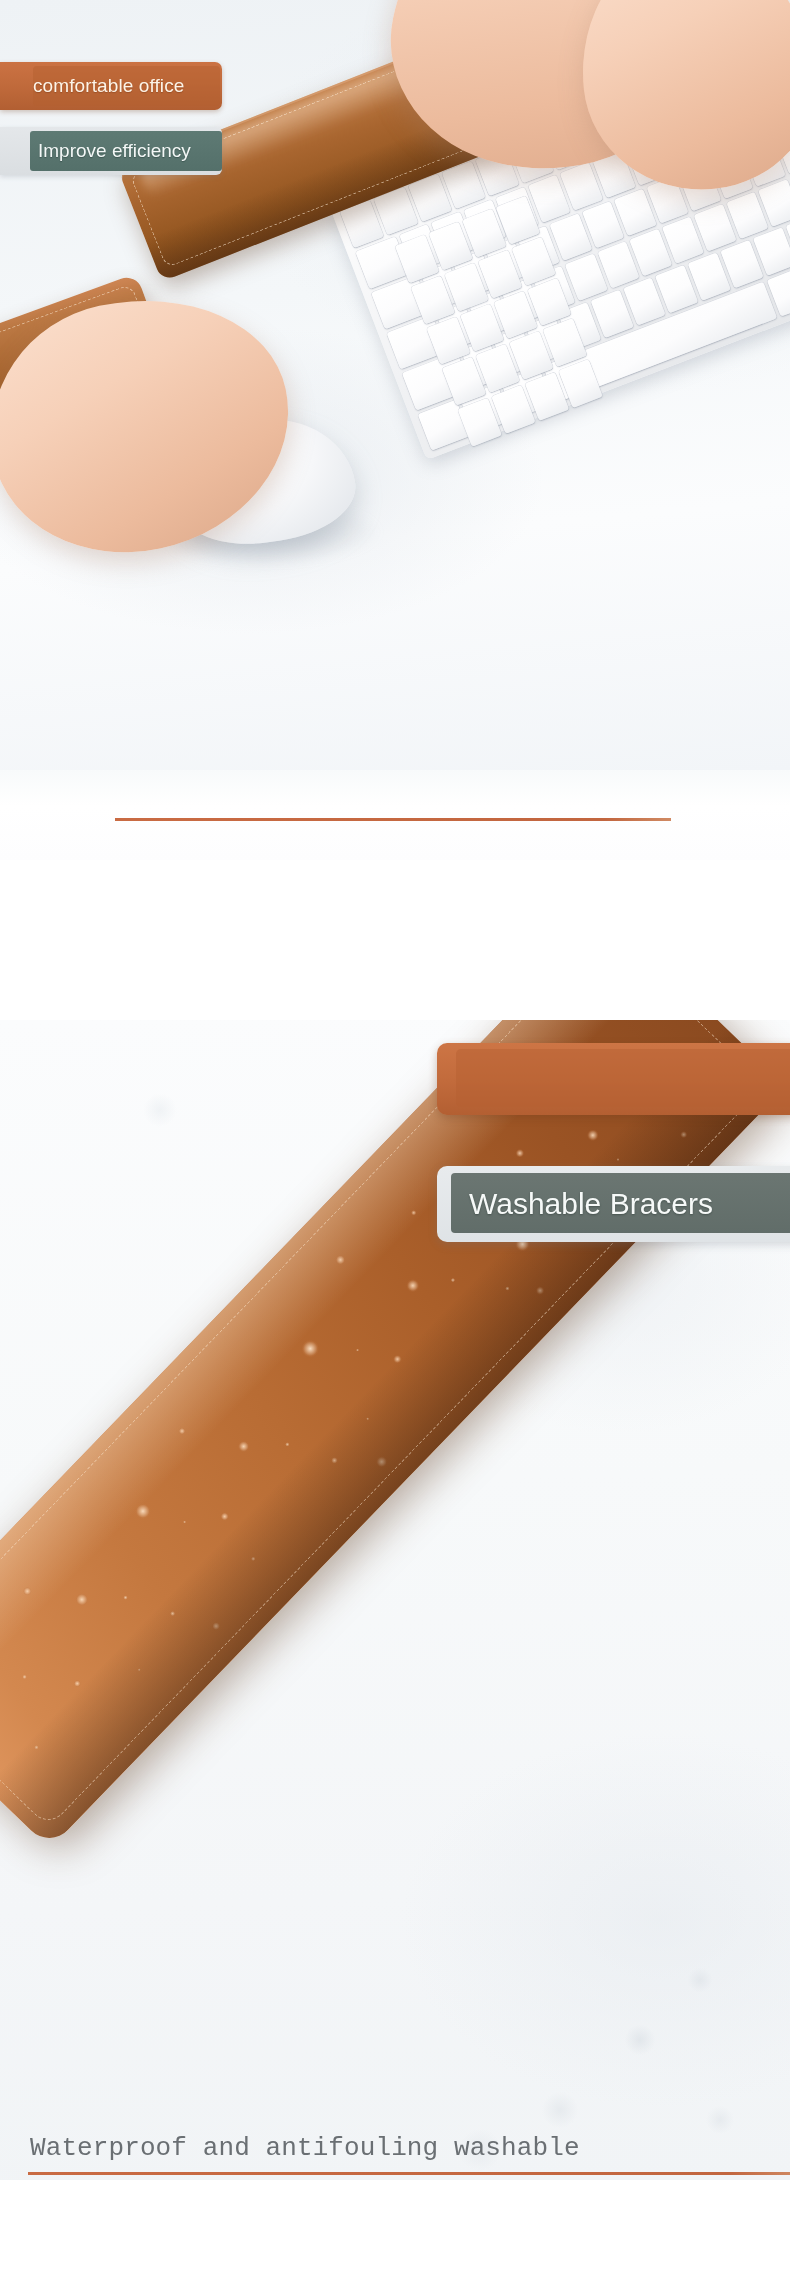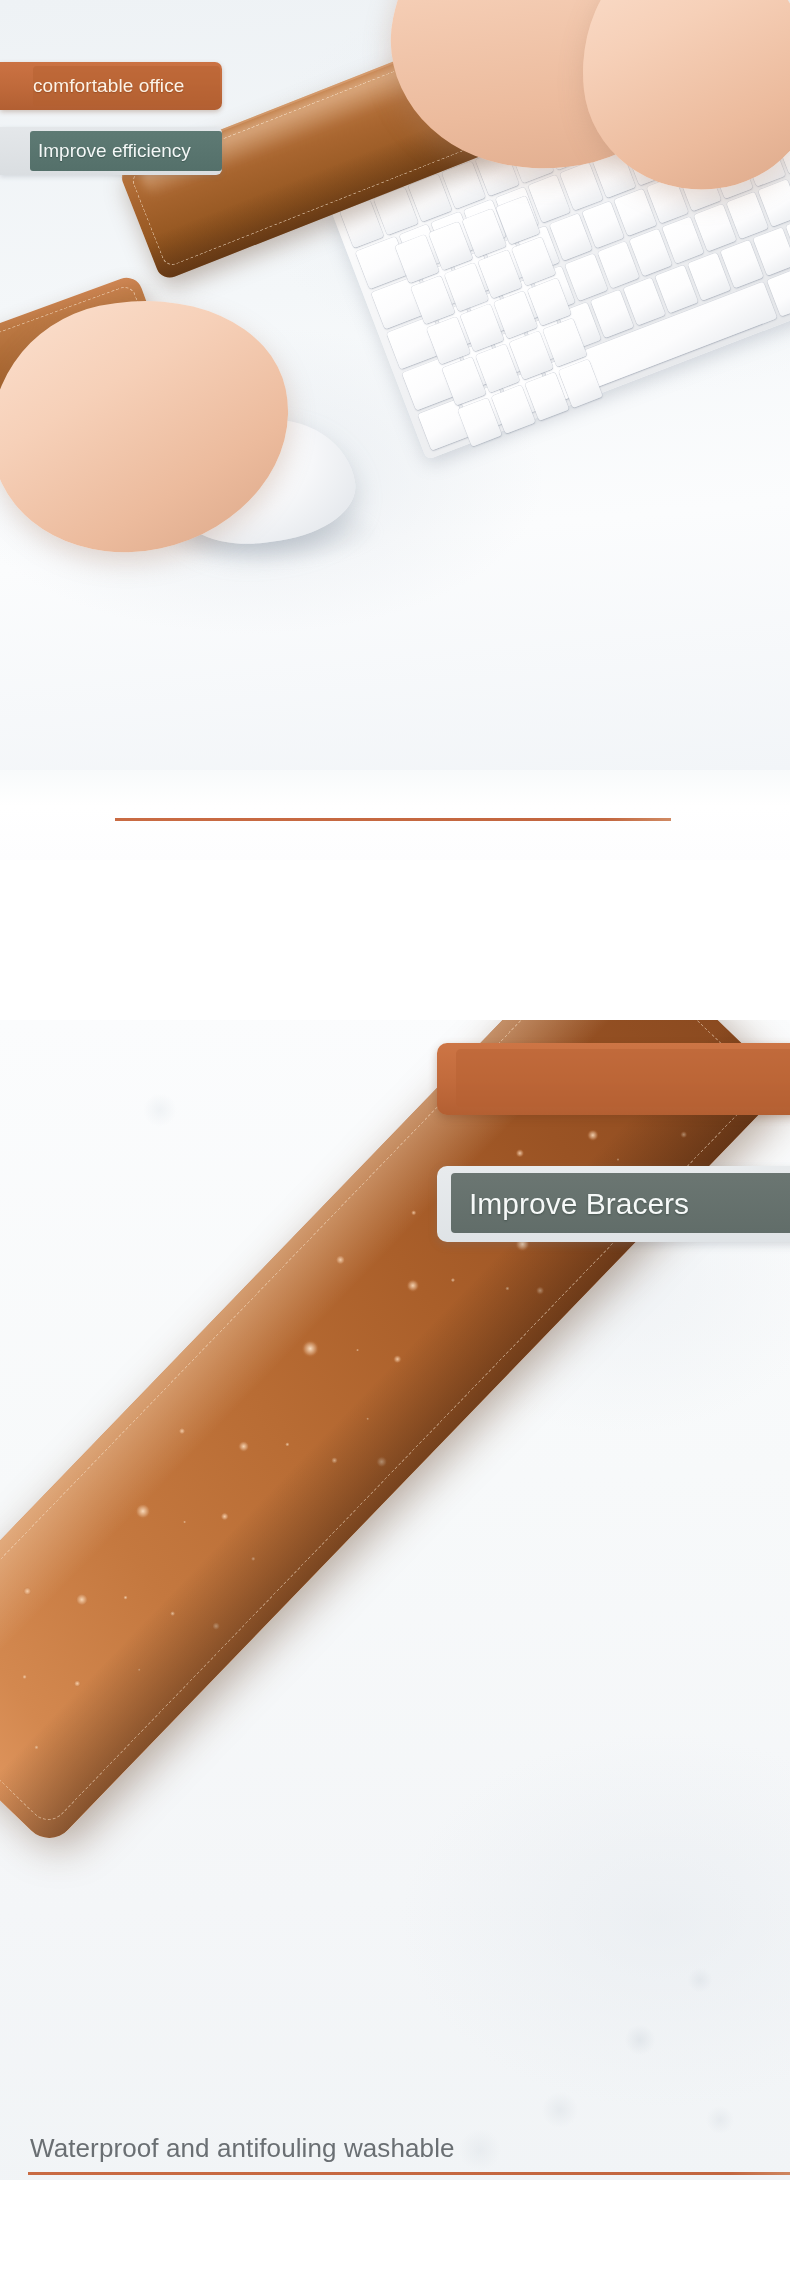--- a/index.html
+++ b/index.html
@@ -297,21 +297,21 @@
     color:#f6f9f8; font-size:30px; padding-left:32px; white-space:nowrap;
     text-shadow:0 1px 2px rgba(35,50,46,.45);
   }
 
   
   .caption2 {
     position:absolute; left:0; top:2180px; width:790px; height:111px; background:#ffffff;
   }
   .caption2 .ctext {
     position:absolute; left:30px; top:-47px; font-size:26px; color:#6a6f73;
-    font-family:Liberation Sans, sans-serif; letter-spacing:.1px; white-space:nowrap;
+    font-family:Liberation Mono, monospace; letter-spacing:.1px; white-space:nowrap;
   }
   .caption2 .cline {
     position:absolute; left:28px; top:-8px; width:762px; height:3px;
     background:linear-gradient(90deg,#c96b43 0%,#c2663f 92%,#cf8760 100%);
   }
 </style>
 </head>
 <body>
 
 <div class="page">
@@ -465,21 +465,21 @@
       <div class="botshade"></div>
       <div class="stitch"></div>
     </div>
   </section>
 
   <div class="badge2-orange">
     <div class="inner"></div>
   </div>
   <div class="badge2-green">
     <div class="inner"></div>
-    <span class="txt">Improve Bracers</span>
+    <span class="txt">Washable Bracers</span>
   </div>
 
   <div class="caption2">
     <div class="ctext">Waterproof and antifouling washable</div>
     <div class="cline"></div>
   </div>
 
 </div>
 
 </body></html>

